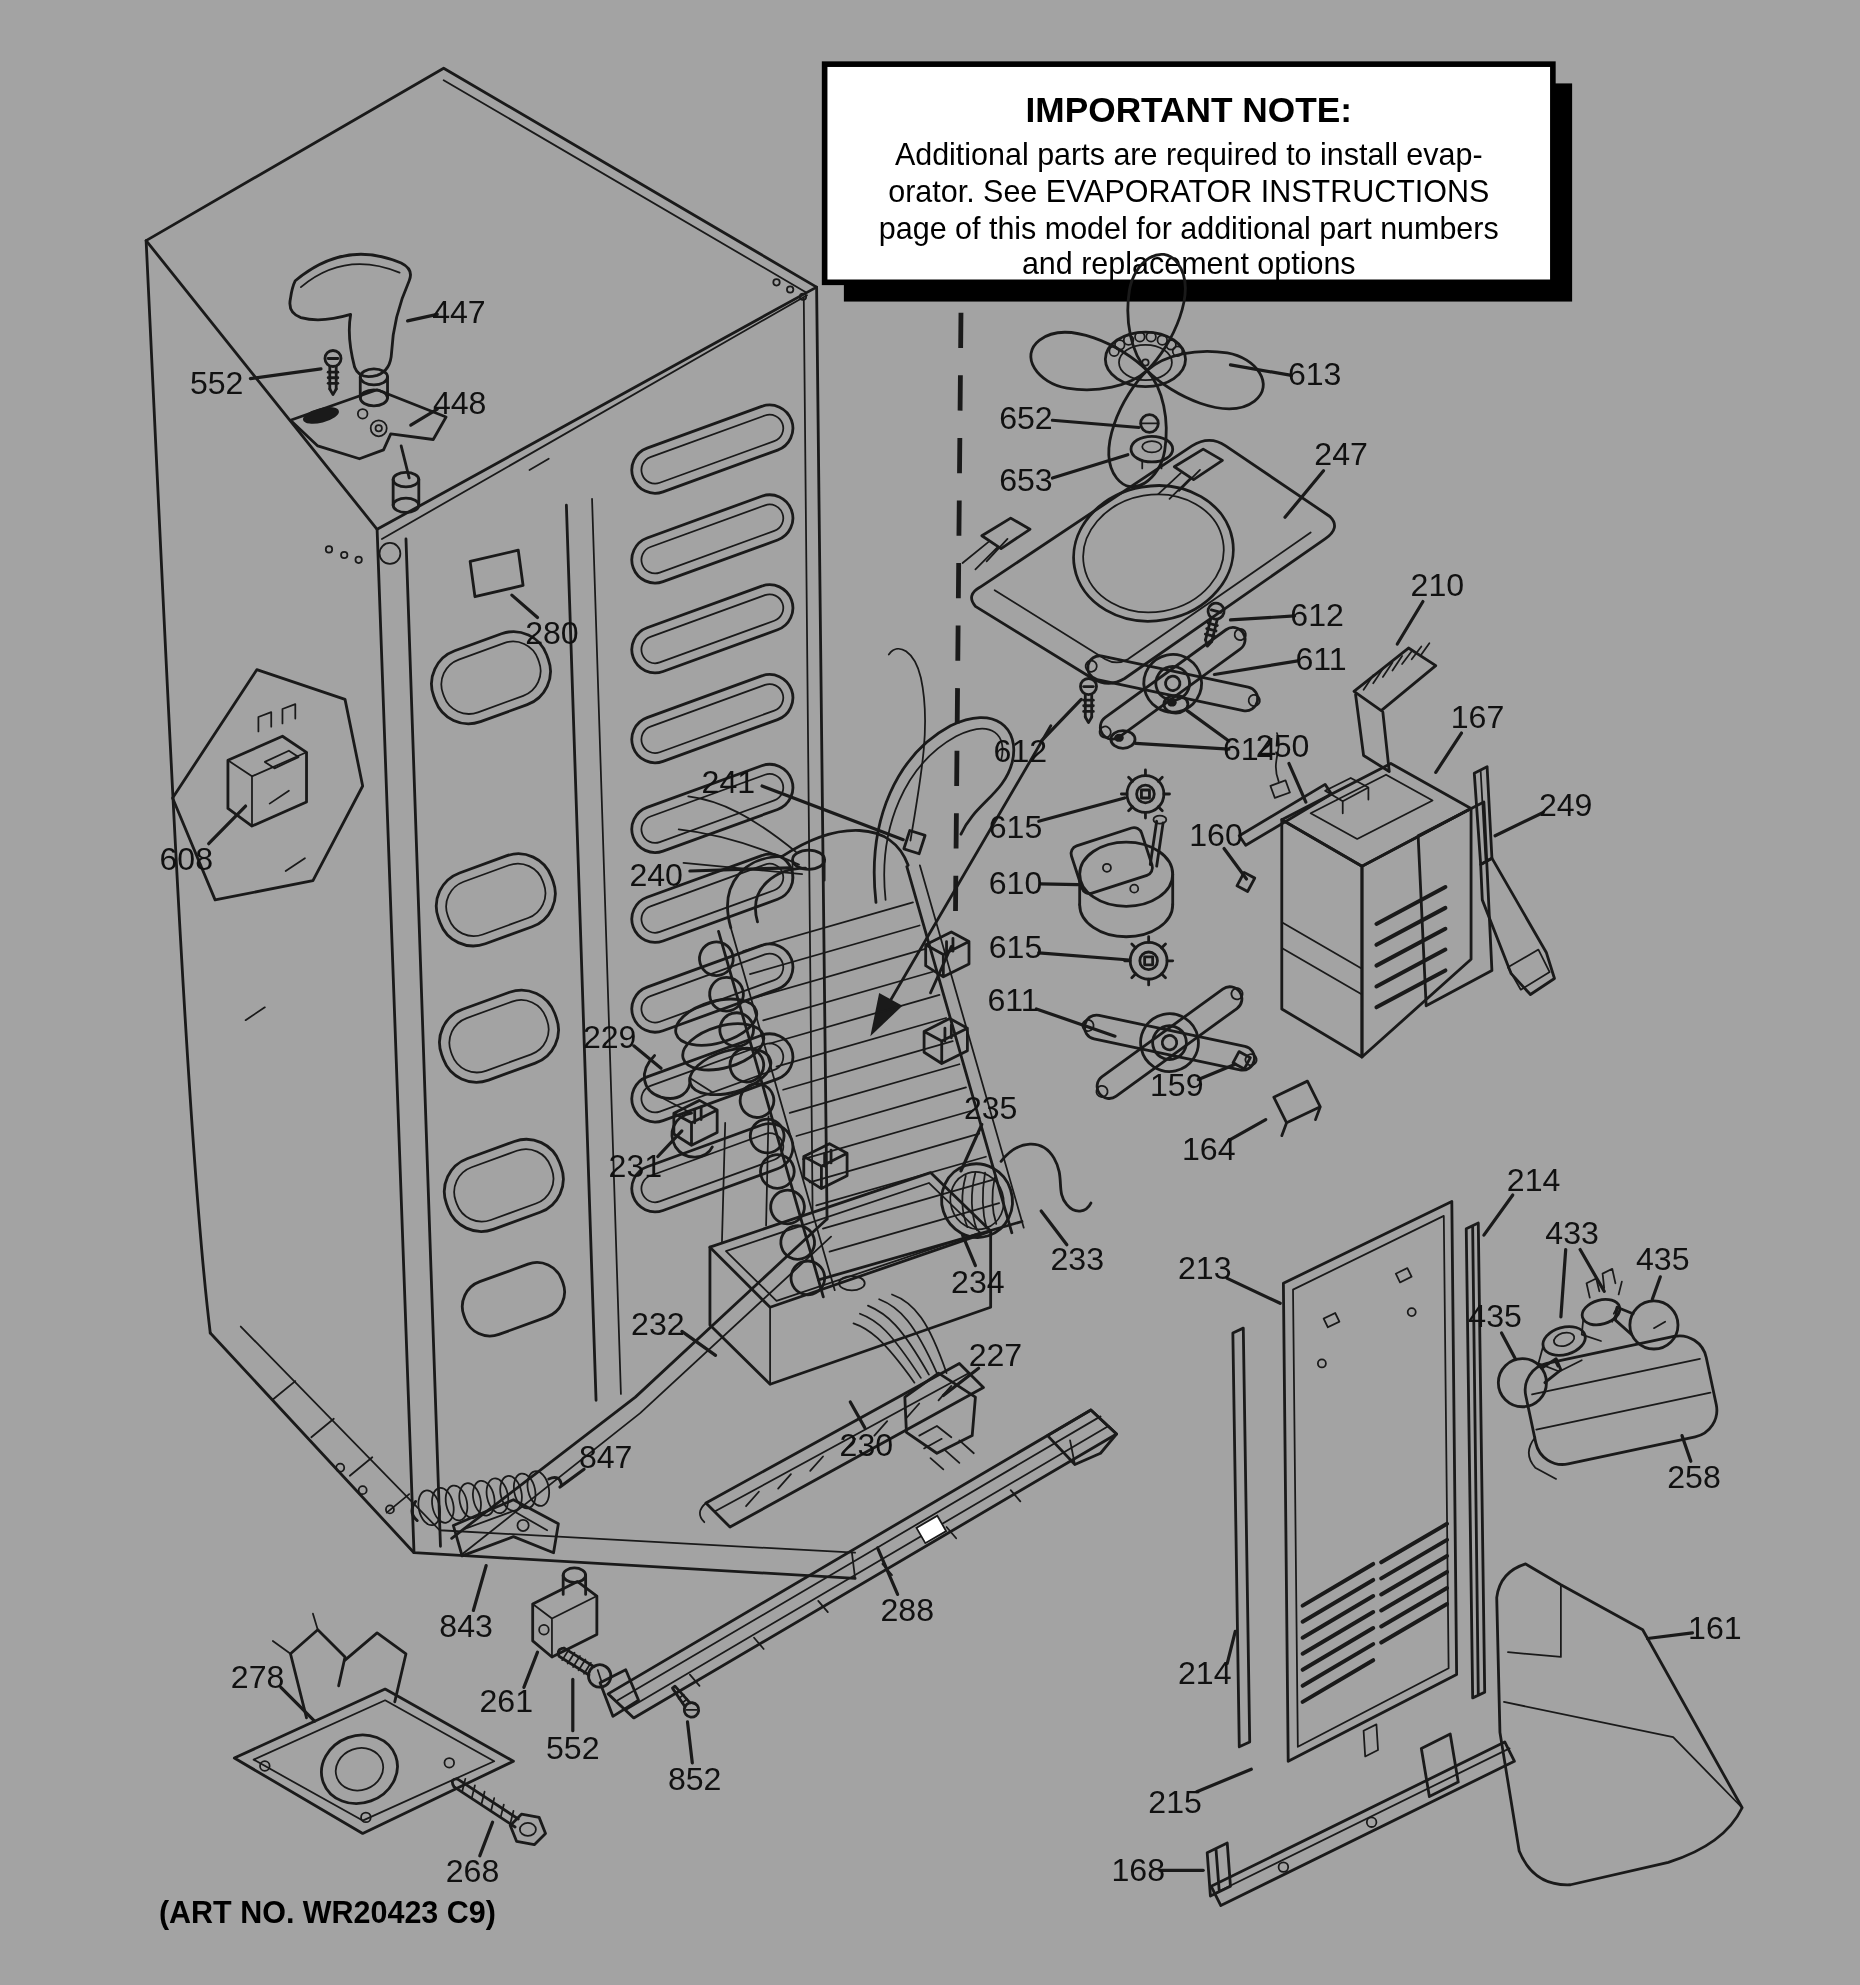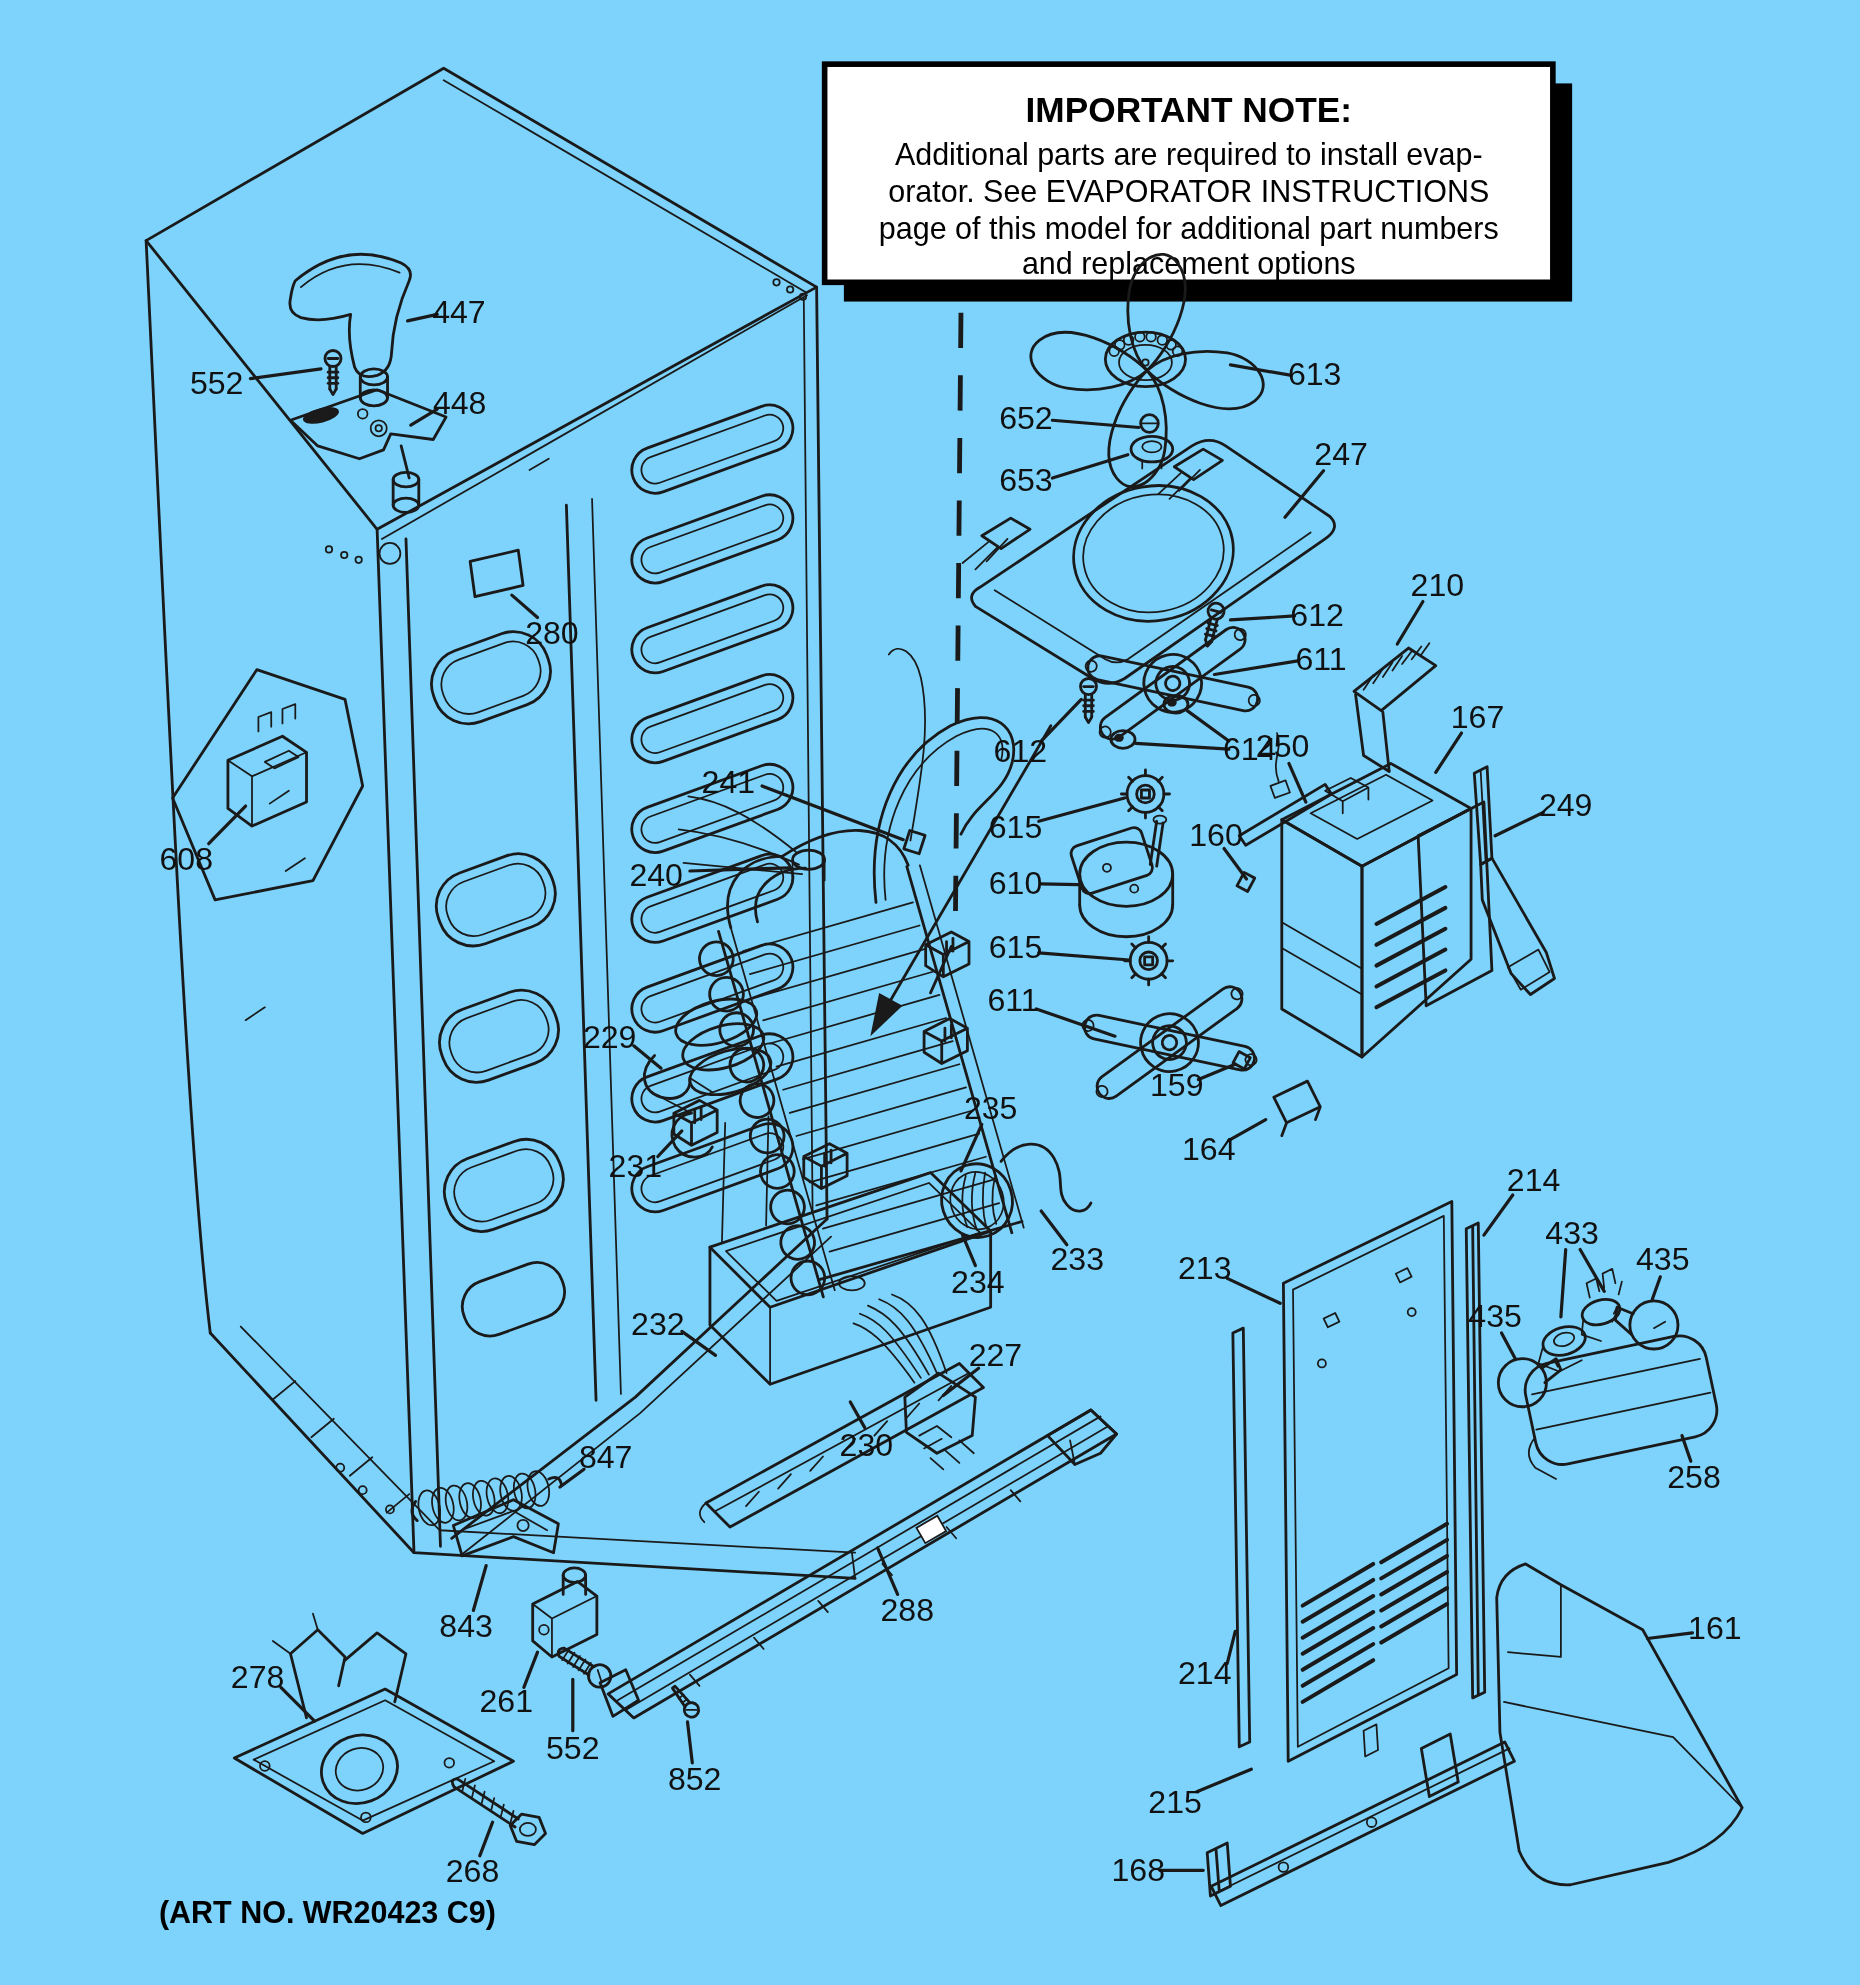--- a/index.html
+++ b/index.html
@@ -1,16 +1,16 @@
 <!DOCTYPE html>
 <html style="font-size:13px"><head>
 <meta charset="utf-8">
 <style>
   html,body{margin:0;padding:0;background:#ffffff;}
-  .diagram{width:1861px;height:1985px;position:relative;background:#7dd3fc;font-family:"Liberation Sans",sans-serif;}
+  .diagram{width:1861px;height:1985px;position:relative;background:#a3a3a3;font-family:"Liberation Sans",sans-serif;}
   svg{display:block;}
   .ln{fill:none;stroke:#1a1a1a;stroke-width:3.5;stroke-linecap:round;stroke-linejoin:round;}
   .thin{stroke-width:2.2;}
   .thick{stroke-width:5;}
   .lead{fill:none;stroke:#1a1a1a;stroke-width:4;stroke-linecap:round;}
   .dash{fill:none;stroke:#1a1a1a;stroke-width:6;stroke-dasharray:44 34;}
   .lbl{font-size:40px;fill:#111;text-anchor:middle;font-family:"Liberation Sans",sans-serif;}
   .ink{fill:#1a1a1a;stroke:none;}
   .note-title{font-size:44px;font-weight:bold;fill:#000;text-anchor:middle;font-family:"Liberation Sans",sans-serif;}
   .note-body{font-size:38px;fill:#000;text-anchor:middle;font-family:"Liberation Sans",sans-serif;}

